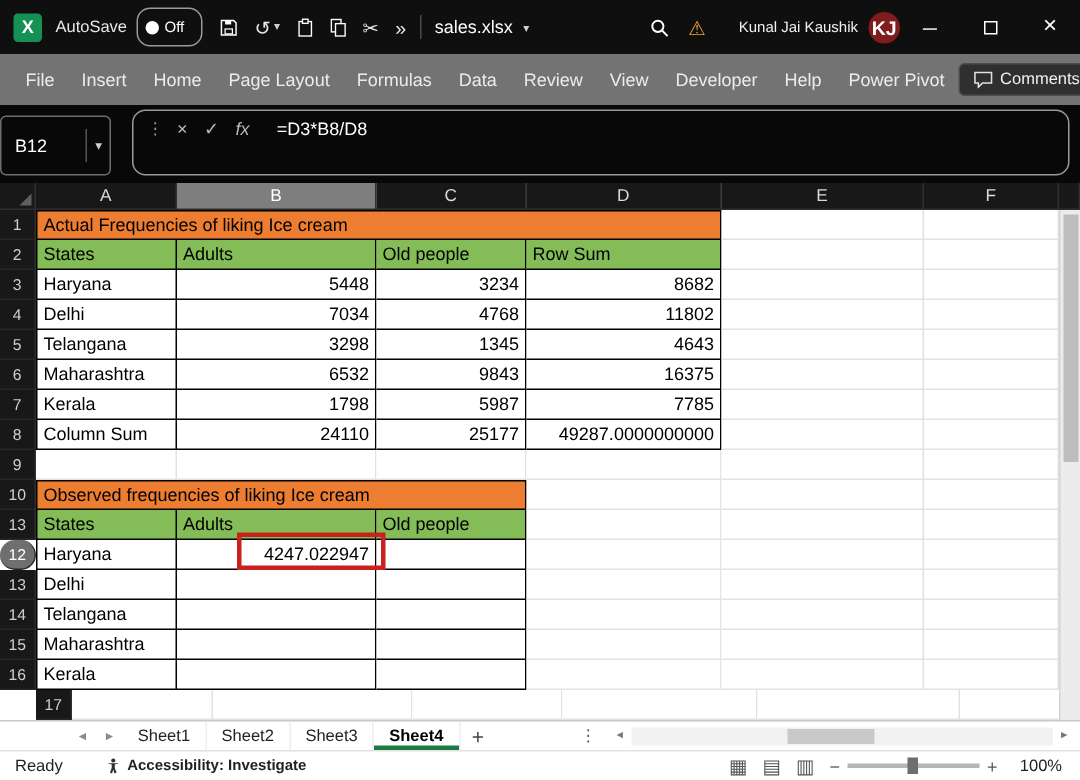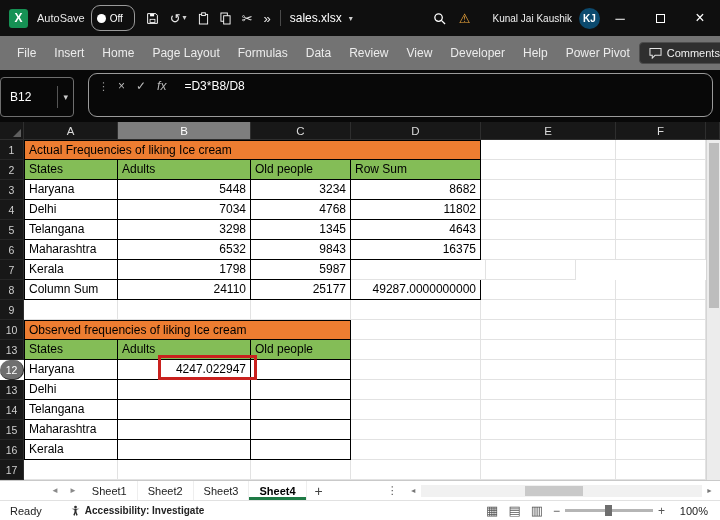--- a/index.html
+++ b/index.html
@@ -11,21 +11,21 @@
 .as-label{font-size:11px;margin-left:9px;color:#e8e8e8}
 .toggle{margin-left:6px;width:44px;height:16px;border:1px solid #9a9a9a;border-radius:9px;display:flex;align-items:center;font-size:10px;color:#fff;padding:12px 5px;gap:4px;flex:none}
 .knob{width:9px;height:9px;border-radius:50%;background:#fff;flex:none}
 .tbtn{margin-left:11px;display:flex;align-items:center;color:#e8e8e8;font-size:13px;line-height:1}
 .chev-s{font-size:8px;color:#cfcfcf;margin-left:2px}
 .tsep{width:1px;height:16px;background:#4a4a4a;margin:0 9px;flex:none}
 .fname{font-size:12px;color:#fff;display:flex;gap:5px;align-items:center}
 .tspacer{flex:1}
 .warn{color:#EFA73C;font-size:13px;margin-left:13px}
 .uname{font-size:10px;color:#f0f0f0;margin-left:22px;white-space:nowrap}
-.avatar{width:21px;height:21px;border-radius:50%;background:#0c4a6e;color:#fff;font-size:10px;font-weight:700;display:flex;align-items:center;justify-content:center;margin-left:7px;flex:none}
+.avatar{width:21px;height:21px;border-radius:50%;background:#7f1d1d;color:#fff;font-size:13px;font-weight:700;display:flex;align-items:center;justify-content:center;margin-left:7px;flex:none}
 .winbtn{width:40px;height:36px;display:flex;align-items:center;justify-content:center;color:#fff;font-size:13px;flex:none}
 .winbtn.close{font-size:16px}
 .maxbox{width:9px;height:9px;border:1px solid #fff;display:block}
 
 .ribbon{height:34px;background:#737373;display:flex;align-items:center}
 #ribbontabs{display:flex;margin-left:8px;flex:1}
 .rtab{color:#ececec;font-size:12px;padding:0 9px;white-space:nowrap}
 .combtn{height:22px;border-radius:4px;background:#2f2f2f;border:1px solid #4d4d4d;color:#f0f0f0;font-size:11px;display:flex;align-items:center;gap:5px;padding:0 9px;margin-right:8px;flex:none}
 
 .fbar{height:52px;background:#080808;position:relative}
@@ -243,20 +243,21 @@
         <div class="cell tc num" style="width: 100px;">9843</div>
         <div class="cell tc num" style="width: 130px;">16375</div>
         <div class="cell" style="width: 135px;"></div>
         <div class="cell" style="width: 90px;"></div>
       </div>
       <div class="grow">
         <div class="gut" style="width: 24px;">7</div>
         <div class="cell tc c0" style="width: 94px;">Kerala</div>
         <div class="cell tc num" style="width: 133px;">1798</div>
         <div class="cell tc num" style="width: 100px;">5987</div>
+        <div class="cell tc num" style="width: 130px;">7785</div>
         <div class="cell" style="width: 135px;"></div>
         <div class="cell" style="width: 90px;"></div>
       </div>
       <div class="grow">
         <div class="gut" style="width: 24px;">8</div>
         <div class="cell tc c0" style="width: 94px;">Column Sum</div>
         <div class="cell tc num" style="width: 133px;">24110</div>
         <div class="cell tc num" style="width: 100px;">25177</div>
         <div class="cell tc num" style="width: 130px;">49287.0000000000</div>
         <div class="cell" style="width: 135px;"></div>
@@ -326,21 +327,21 @@
       <div class="grow">
         <div class="gut" style="width: 24px;">16</div>
         <div class="cell tc c0" style="width: 94px;">Kerala</div>
         <div class="cell tc num" style="width: 133px;"></div>
         <div class="cell tc" style="width: 100px;"></div>
         <div class="cell" style="width: 130px;"></div>
         <div class="cell" style="width: 135px;"></div>
         <div class="cell" style="width: 90px;"></div>
       </div>
       <div class="grow">
-        <div class="gut" style="width: 24px;">17</div>
+        <div class="gut" style="width: 24px; margin-left: 24px;">17</div>
         <div class="cell" style="width: 94px;"></div>
         <div class="cell" style="width: 133px;"></div>
         <div class="cell" style="width: 100px;"></div>
         <div class="cell" style="width: 130px;"></div>
         <div class="cell" style="width: 135px;"></div>
         <div class="cell" style="width: 90px;"></div>
       </div>
     </div>
   <div class="vscroll">
     <div class="vthumb"></div>

